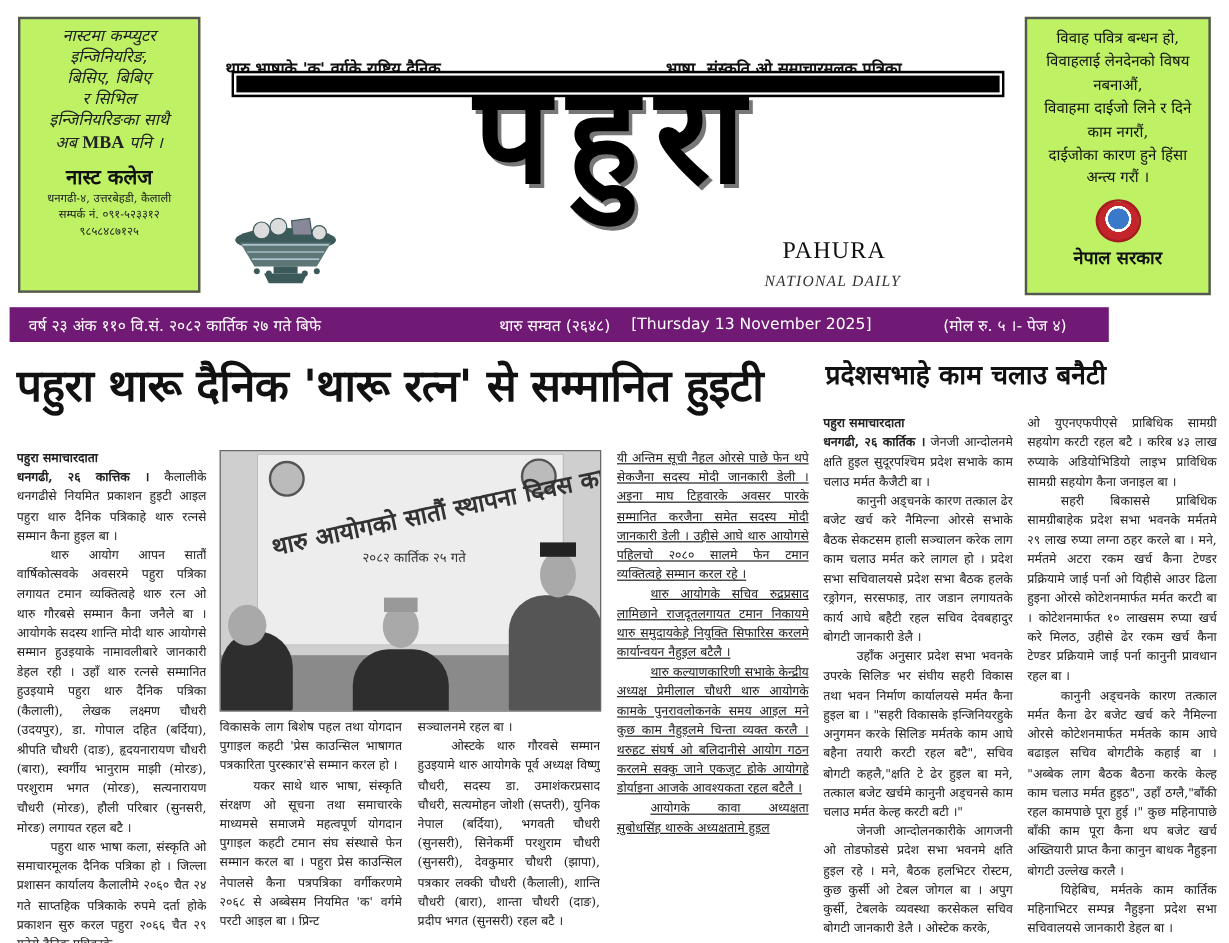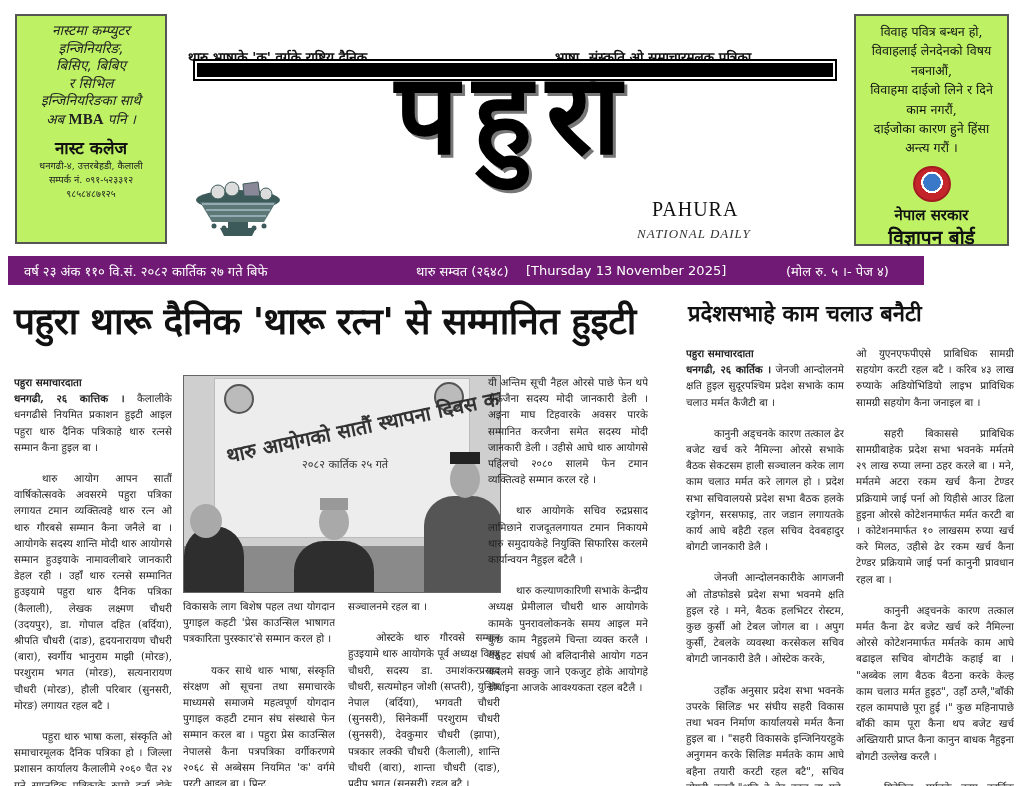--- a/index.html
+++ b/index.html
@@ -78,28 +78,28 @@
     font-family: "DejaVu Sans", sans-serif; font-weight: bold; font-size: 22px;
     line-height: 36px; white-space: nowrap;
   }
 
   
   .col {
     position: absolute; font-size: 10.3px; line-height: 16.2px; text-align: justify;
     color: #222; overflow: hidden;
   }
   .col p { text-indent: 0; }
-  .col p.ind { text-indent: 28px; margin-top: 15px; }
+  .col p.ind { text-indent: 28px; }
   .col .byline { font-weight: bold; }
   .col .dateline { font-weight: bold; }
 
   .c1 { left: 14px; top: 374px; width: 158px; height: 412px; }
   .c2a { left: 183px; top: 598px; width: 152px; height: 188px; }
   .c2b { left: 348px; top: 598px; width: 152px; height: 188px; }
-  .c3 { left: 488px; top: 374px; width: 160px; height: 412px; }
+  .c3 { left: 514px; top: 374px; width: 160px; height: 412px; text-decoration: underline; }
   .c4 { left: 686px; top: 345px; width: 158px; height: 441px; }
   .c5 { left: 856px; top: 345px; width: 158px; height: 441px; }
 
   .photo {
     position: absolute; left: 183px; top: 375px; width: 318px; height: 218px;
     border: 1px solid #666; background: #cfcfcf; overflow: hidden;
   }
   .photo .banner {
     position: absolute; left: 30px; top: 2px; width: 256px; height: 160px;
     background: #ededed; border: 1px solid #bbb;
@@ -166,21 +166,20 @@
 <div class="ad-box ad-right">
   <div class="ad-msg">विवाह पवित्र बन्धन हो,</div>
   <div class="ad-msg">विवाहलाई लेनदेनको विषय</div>
   <div class="ad-msg">नबनाऔं,</div>
   <div class="ad-msg">विवाहमा दाईजो लिने र दिने</div>
   <div class="ad-msg">काम नगरौं,</div>
   <div class="ad-msg">दाईजोका कारण हुने हिंसा</div>
   <div class="ad-msg">अन्त्य गरौं ।</div>
   <div class="emblem"></div>
   <div class="gov">नेपाल सरकार</div>
-  <div class="board">विज्ञापन बोर्ड</div>
 </div>
 
 <div class="datebar">
   <span class="db-issue">वर्ष २३  अंक  ११०  वि.सं. २०८२ कार्तिक २७ गते बिफे</span>
   <span class="db-thsamvat">थारु सम्वत (२६४८)</span>
   <span class="db-eng">[Thursday 13 November  2025]</span>
   <span class="db-price">(मोल रु. ५ ।- पेज ४)</span>
 </div>
 
 <div class="headline-main">पहुरा थारू दैनिक 'थारू रत्न' से सम्मानित हुइटी</div>
@@ -216,28 +215,29 @@
 </div>
 <div class="col c2b">
   <p>सञ्चालनमे रहल बा ।</p>
   <p class="ind">ओस्टके थारु गौरवसे सम्मान हुउइयामे थारु आयोगके पूर्व अध्यक्ष विष्णु चौधरी, सदस्य डा. उमाशंकरप्रसाद चौधरी, सत्यमोहन जोशी (सप्तरी), युनिक नेपाल (बर्दिया), भगवती चौधरी (सुनसरी), सिनेकर्मी परशुराम चौधरी (सुनसरी), देवकुमार चौधरी (झापा), पत्रकार लक्की चौधरी (कैलाली), शान्ति चौधरी (बारा), शान्ता चौधरी (दाङ), प्रदीप भगत (सुनसरी) रहल बटै ।</p>
 </div>
 
 <div class="col c3">
   <p>यी अन्तिम सूची नैहल ओरसे पाछे फेन थपे सेकजैना सदस्य मोदी जानकारी डेली । अइना माघ टिहवारके अवसर पारके सम्मानित करजैना समेत सदस्य मोदी जानकारी डेली । उहीसे आघे थारु आयोगसे पहिलचो २०८० सालमे फेन टमान व्यक्तित्वहे सम्मान करल रहे ।</p>
   <p class="ind">थारु आयोगके सचिव रुद्रप्रसाद लामिछाने राजदूतलगायत टमान निकायमे थारु समुदायकेहे नियुक्ति सिफारिस करलमे कार्यान्वयन नैहुइल बटैलै ।</p>
   <p class="ind">थारु कल्याणकारिणी सभाके केन्द्रीय अध्यक्ष प्रेमीलाल चौधरी थारु आयोगके कामके पुनरावलोकनके समय आइल मने कुछ काम नैहुइलमे चिन्ता व्यक्त करलै । थरुहट संघर्ष ओ बलिदानीसे आयोग गठन करलमे सक्कु जाने एकजुट होके आयोगहे डोर्याइना आजके आवश्यकता रहल बटैलै ।</p>
+  <p class="ind">आयोगके कावा अध्यक्षता सुबोधसिंह थारुके अध्यक्षतामे हुइल</p>
 </div>
 
 <div class="col c4">
   <p class="byline">पहुरा समाचारदाता</p>
   <p><span class="dateline">धनगढी, २६ कार्तिक ।</span> <span>जेनजी आन्दोलनमे क्षति हुइल सुदूरपश्चिम प्रदेश सभाके काम चलाउ मर्मत कैजैटी बा ।</span></p>
   <p class="ind">कानुनी अड्चनके कारण तत्काल ढेर बजेट खर्च करे नैमिल्ना ओरसे सभाके बैठक सेकटसम हाली सञ्चालन करेक लाग काम चलाउ मर्मत करे लागल हो । प्रदेश सभा सचिवालयसे प्रदेश सभा बैठक हलके रङ्रोगन, सरसफाइ, तार जडान लगायतके कार्य आघे बहैटी रहल सचिव देवबहादुर बोगटी जानकारी डेलै ।</p>
+  <p class="ind">उहाँक अनुसार प्रदेश सभा भवनके उपरके सिलिङ भर संघीय सहरी विकास तथा भवन निर्माण कार्यालयसे मर्मत कैना हुइल बा । "सहरी विकासके इन्जिनियरहुके अनुगमन करके सिलिङ मर्मतके काम आघे बहैना तयारी करटी रहल बटै", सचिव बोगटी कहलै,"क्षति टे ढेर हुइल बा मने, तत्काल बजेट खर्चमे कानुनी अड्चनसे काम चलाउ मर्मत केल्ह करटी बटी ।"</p>
   <p class="ind">जेनजी आन्दोलनकारीके आगजनी ओ तोडफोडसे प्रदेश सभा भवनमे क्षति हुइल रहे । मने, बैठक हलभिटर रोस्टम, कुछ कुर्सी ओ टेबल जोगल बा । अपुग कुर्सी, टेबलके व्यवस्था करसेकल सचिव बोगटी जानकारी डेलै । ओस्टेक करके,</p>
-  <p class="ind">उहाँक अनुसार प्रदेश सभा भवनके उपरके सिलिङ भर संघीय सहरी विकास तथा भवन निर्माण कार्यालयसे मर्मत कैना हुइल बा । "सहरी विकासके इन्जिनियरहुके अनुगमन करके सिलिङ मर्मतके काम आघे बहैना तयारी करटी रहल बटै", सचिव बोगटी कहलै,"क्षति टे ढेर हुइल बा मने, तत्काल बजेट खर्चमे कानुनी अड्चनसे काम चलाउ मर्मत केल्ह करटी बटी ।"</p>
 </div>
 
 <div class="col c5">
   <p>ओ युएनएफपीएसे प्राबिधिक सामग्री सहयोग करटी रहल बटै । करिब ४३ लाख रुप्याके अडियोभिडियो लाइभ प्राविधिक सामग्री सहयोग कैना जनाइल बा ।</p>
   <p class="ind">सहरी बिकाससे प्राबिधिक सामग्रीबाहेक प्रदेश सभा भवनके मर्मतमे २९ लाख रुप्या लग्ना ठहर करले बा । मने, मर्मतमे अटरा रकम खर्च कैना टेण्डर प्रक्रियामे जाई पर्ना ओ यिहीसे आउर ढिला हुइना ओरसे कोटेशनमार्फत मर्मत करटी बा । कोटेशनमार्फत १० लाखसम रुप्या खर्च करे मिलठ, उहीसे ढेर रकम खर्च कैना टेण्डर प्रक्रियामे जाई पर्ना कानुनी प्रावधान रहल बा ।</p>
   <p class="ind">कानुनी अड्चनके कारण तत्काल मर्मत कैना ढेर बजेट खर्च करे नैमिल्ना ओरसे कोटेशनमार्फत मर्मतके काम आघे बढाइल सचिव बोगटीके कहाई बा । "अब्बेक लाग बैठक बैठना करके केल्ह काम चलाउ मर्मत हुइठ", उहाँ ठग्लै,"बाँकी रहल कामपाछे पूरा हुई ।" कुछ महिनापाछे बाँकी काम पूरा कैना थप बजेट खर्च अख्तियारी प्राप्त कैना कानुन बाधक नैहुइना बोगटी उल्लेख करलै ।</p>
   <p class="ind">यिहेबिच, मर्मतके काम कार्तिक महिनाभिटर सम्पन्न नैहुइना प्रदेश सभा सचिवालयसे जानकारी डेहल बा ।</p>
 </div>
 
 </body></html>

